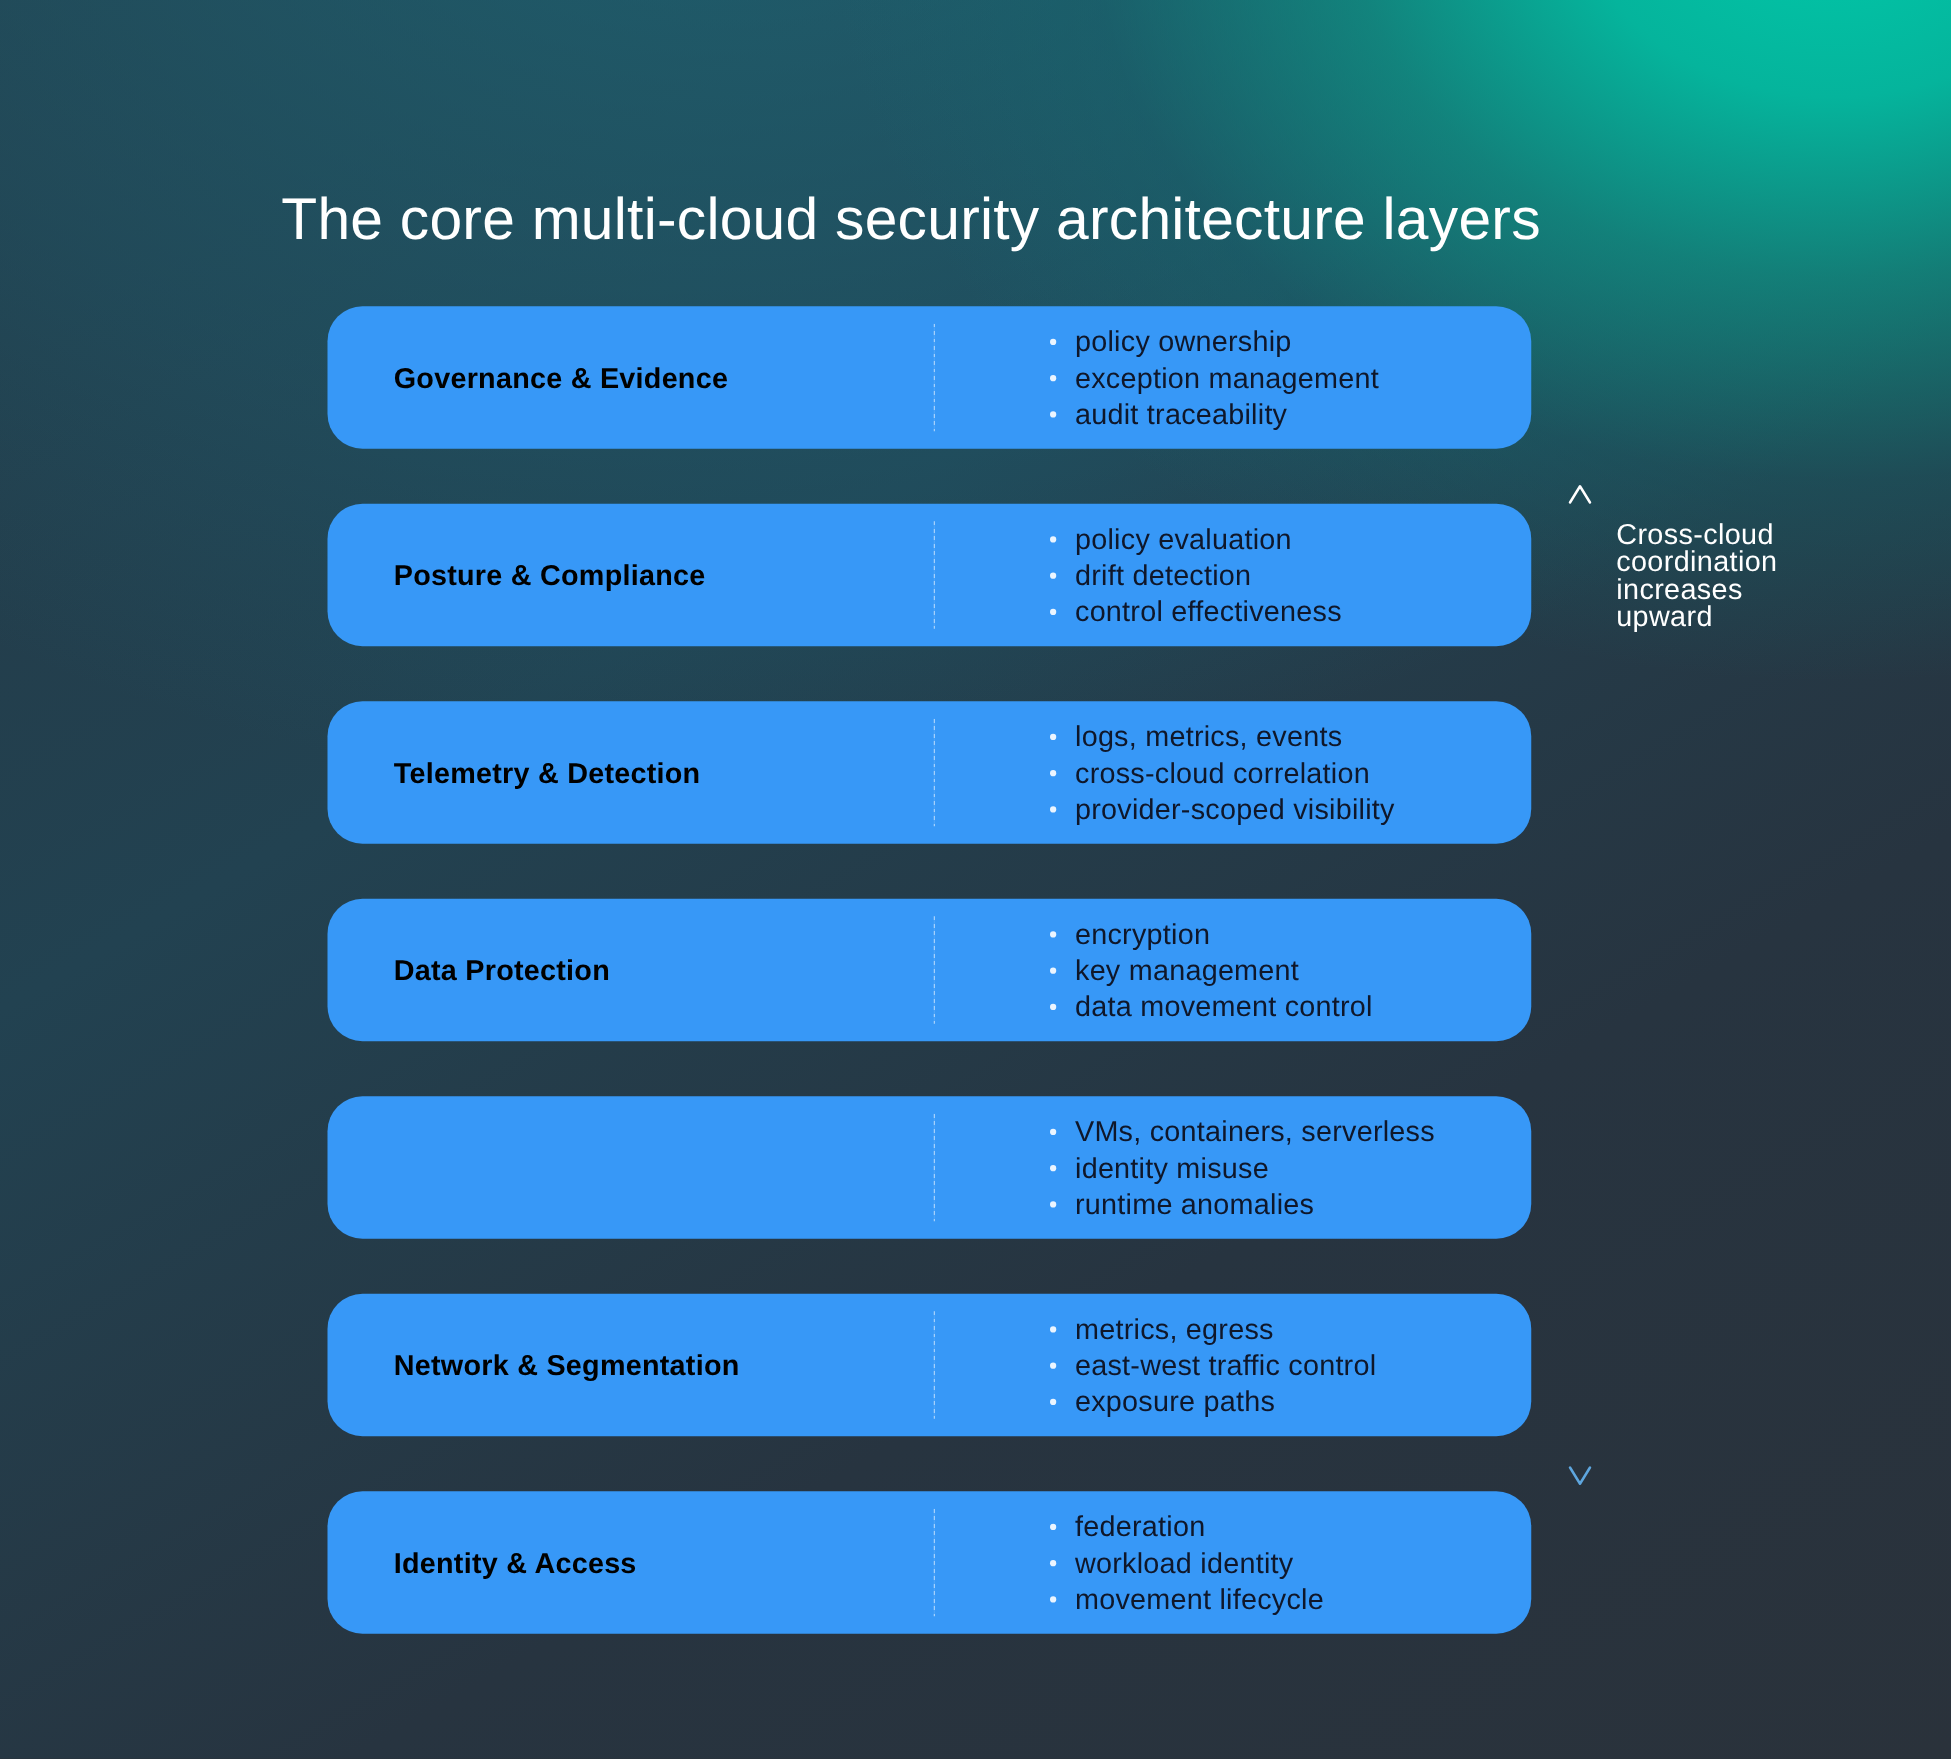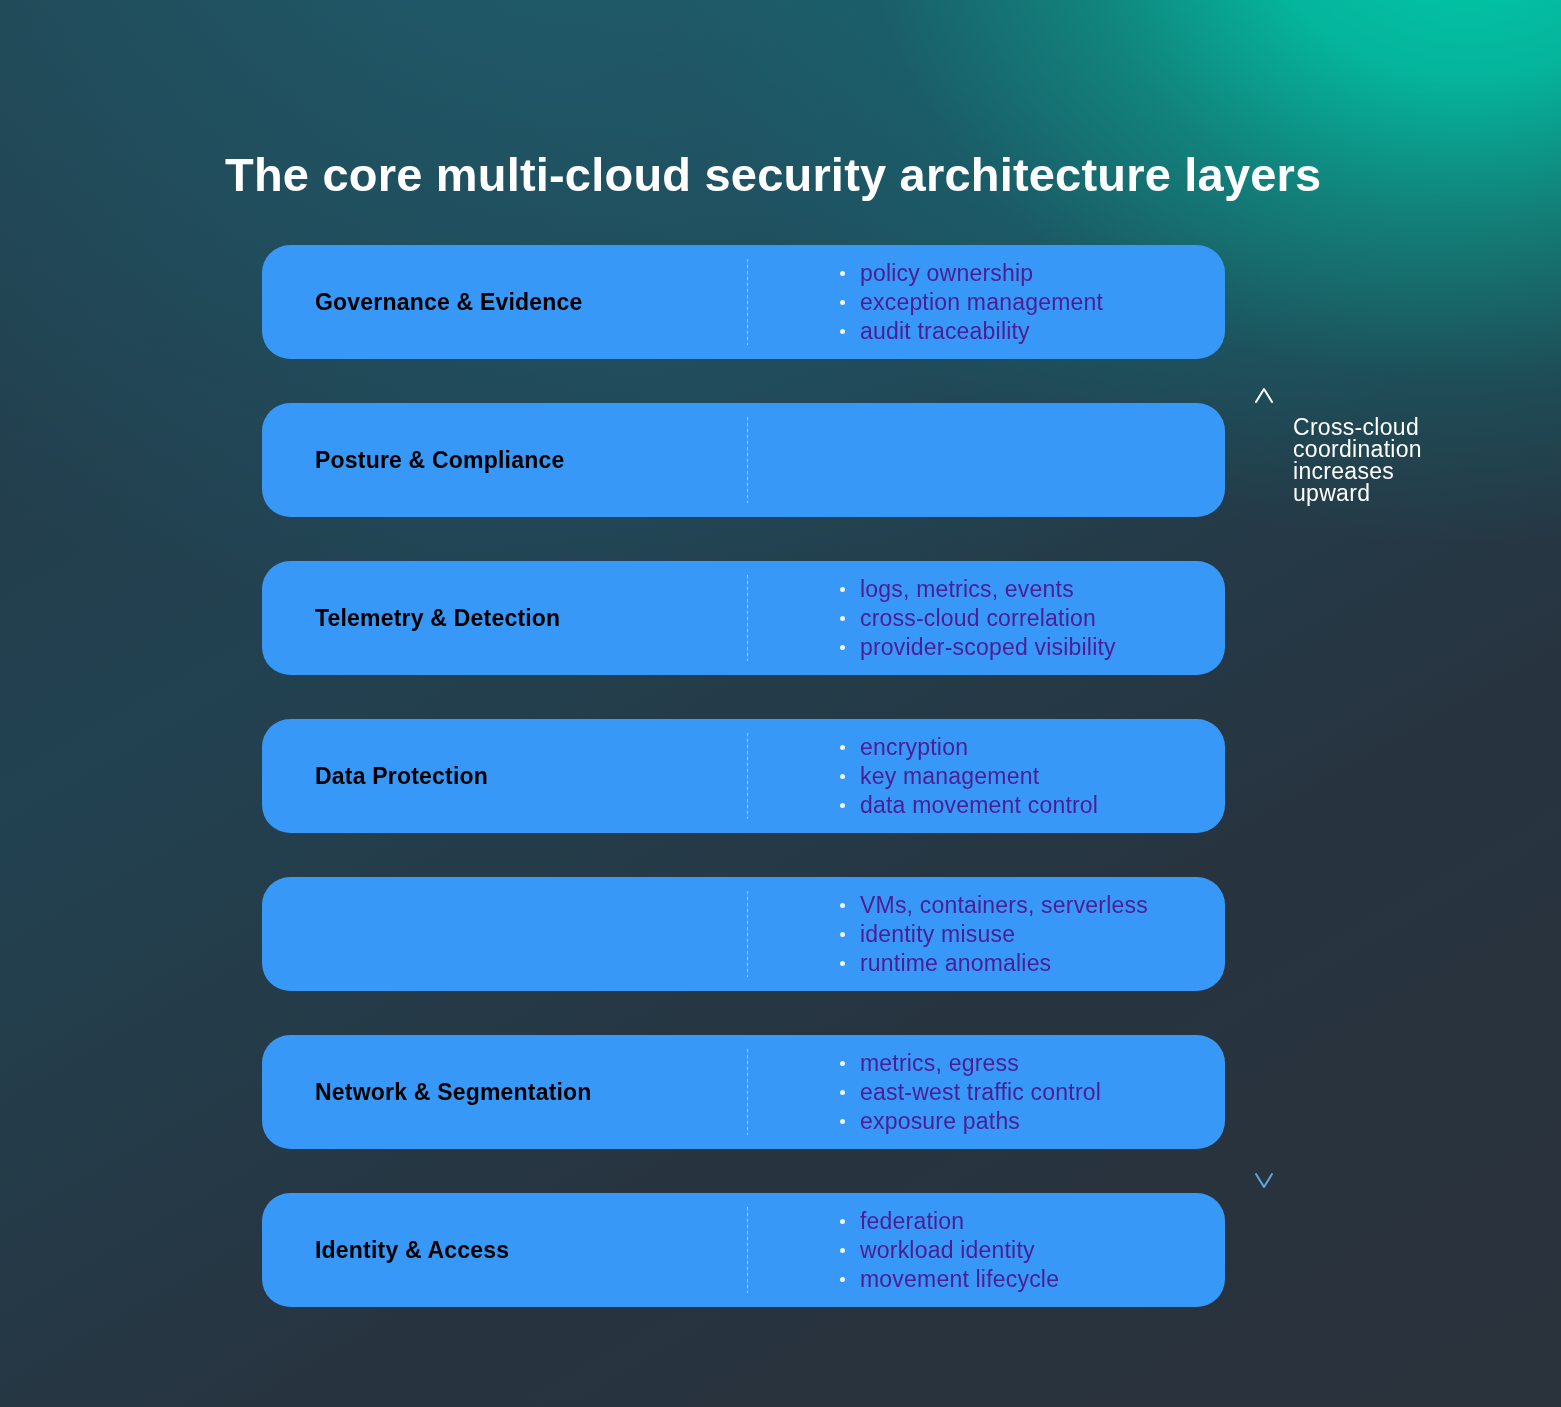--- a/index.html
+++ b/index.html
@@ -20,21 +20,21 @@
         rgba(18,110,115,0.35) 52%, rgba(20,90,105,0) 70%),
       radial-gradient(1700px 1250px at 38% -15%,
         rgba(28,110,125,0.75) 0%, rgba(28,100,118,0.35) 45%, rgba(28,95,110,0) 68%),
       linear-gradient(150deg, #253845 0%, #224251 35%, #273440 68%, #2a323b 100%);
   }
   .page-title {
     position: absolute;
     left: 225px;
     top: 116px;
     font-size: 47px;
-    font-weight: 700;
+    font-weight: 400;
     letter-spacing: 0.2px;
     color: #ffffff;
   }
   .stack {
     position: absolute;
     left: 262px;
     top: 245px;
     width: 963px;
     display: flex;
     flex-direction: column;
@@ -78,21 +78,21 @@
     list-style: none;
     display: flex;
     flex-direction: column;
     justify-content: center;
   }
   .bullets li {
     position: relative;
     padding-left: 22px;
     font-size: 23px;
     line-height: 29px;
-    color: #4c1d95;
+    color: #0f172a;
     letter-spacing: 0.2px;
   }
   .bullets li::before {
     content: "";
     position: absolute;
     left: 2px;
     top: 12px;
     width: 5px;
     height: 5px;
     border-radius: 50%;
@@ -133,20 +133,25 @@
       <ul class="bullets">
         <li>policy ownership</li>
         <li>exception management</li>
         <li>audit traceability</li>
       </ul>
     </div>
 
     <div class="card">
       <div class="card-title">Posture &amp; Compliance</div>
       <div class="card-divider"></div>
+      <ul class="bullets">
+        <li>policy evaluation</li>
+        <li>drift detection</li>
+        <li>control effectiveness</li>
+      </ul>
     </div>
 
     <div class="card">
       <div class="card-title">Telemetry &amp; Detection</div>
       <div class="card-divider"></div>
       <ul class="bullets">
         <li>logs, metrics, events</li>
         <li>cross-cloud correlation</li>
         <li>provider-scoped visibility</li>
       </ul>

